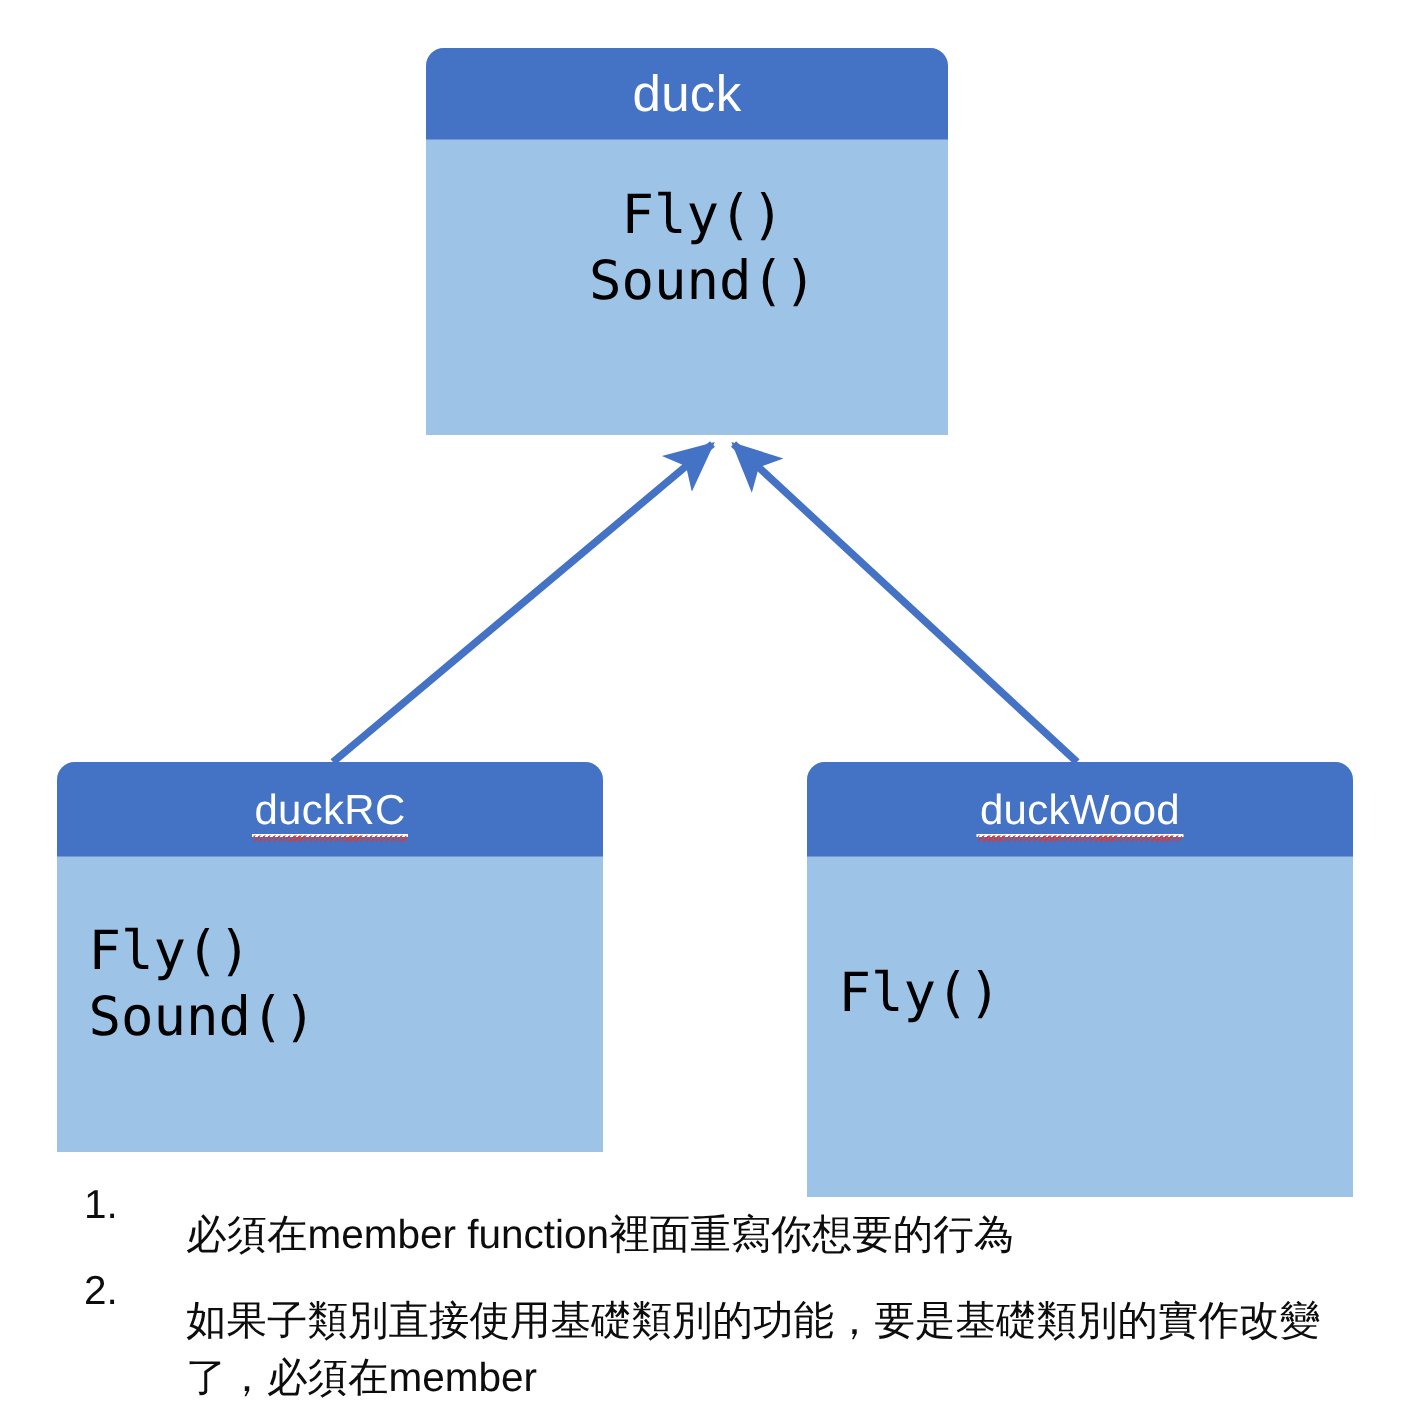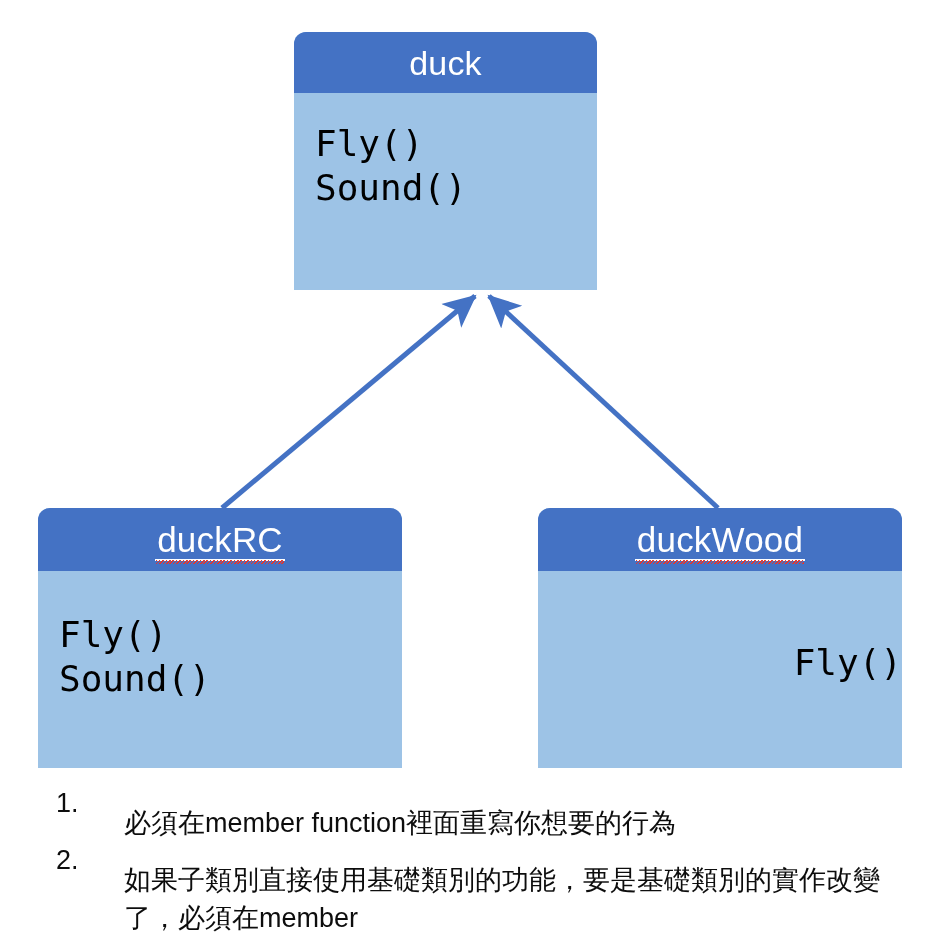--- a/index.html
+++ b/index.html
@@ -78,24 +78,25 @@
   .class-body {
     box-sizing: border-box;
     color: #000000;
     font-family: "DejaVu Sans Mono", "Liberation Mono", monospace;
     white-space: pre;
     line-height: 1.22;
   }
 
   
   #box-duck {
-    left: 294px;
+    left: 284px;
     top: 32px;
-    width: 303px;
+    width: 348px;
     height: 258px;
+    text-align: center;
   }
   #box-duck .class-header {
     height: 61px;
     font-size: 34px;
   }
   #box-duck .class-body {
     padding: 29px 0 0 21px;
     font-size: 36px;
   }
 
@@ -103,26 +104,25 @@
   #box-duckrc {
     left: 38px;
     top: 508px;
     width: 364px;
     height: 260px;
   }
   #box-duckwood {
     left: 538px;
     top: 508px;
     width: 364px;
-    height: 260px;
-    text-align: right;
+    height: 290px;
   }
   .child .class-header {
     height: 63px;
-    font-size: 35px;
+    font-size: 28px;
   }
   #box-duckrc .class-body {
     padding: 42px 0 0 21px;
     font-size: 36px;
   }
   #box-duckwood .class-body {
     padding: 70px 0 0 21px;
     font-size: 36px;
   }
 

